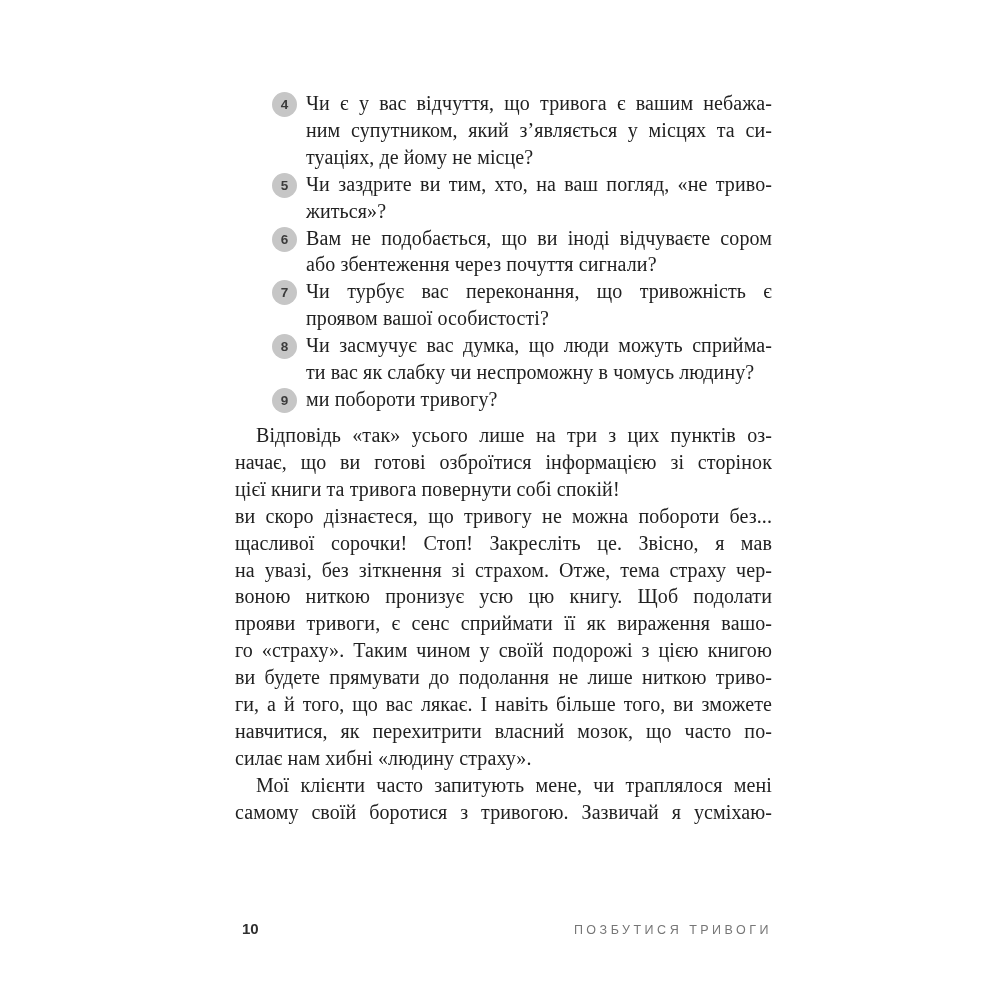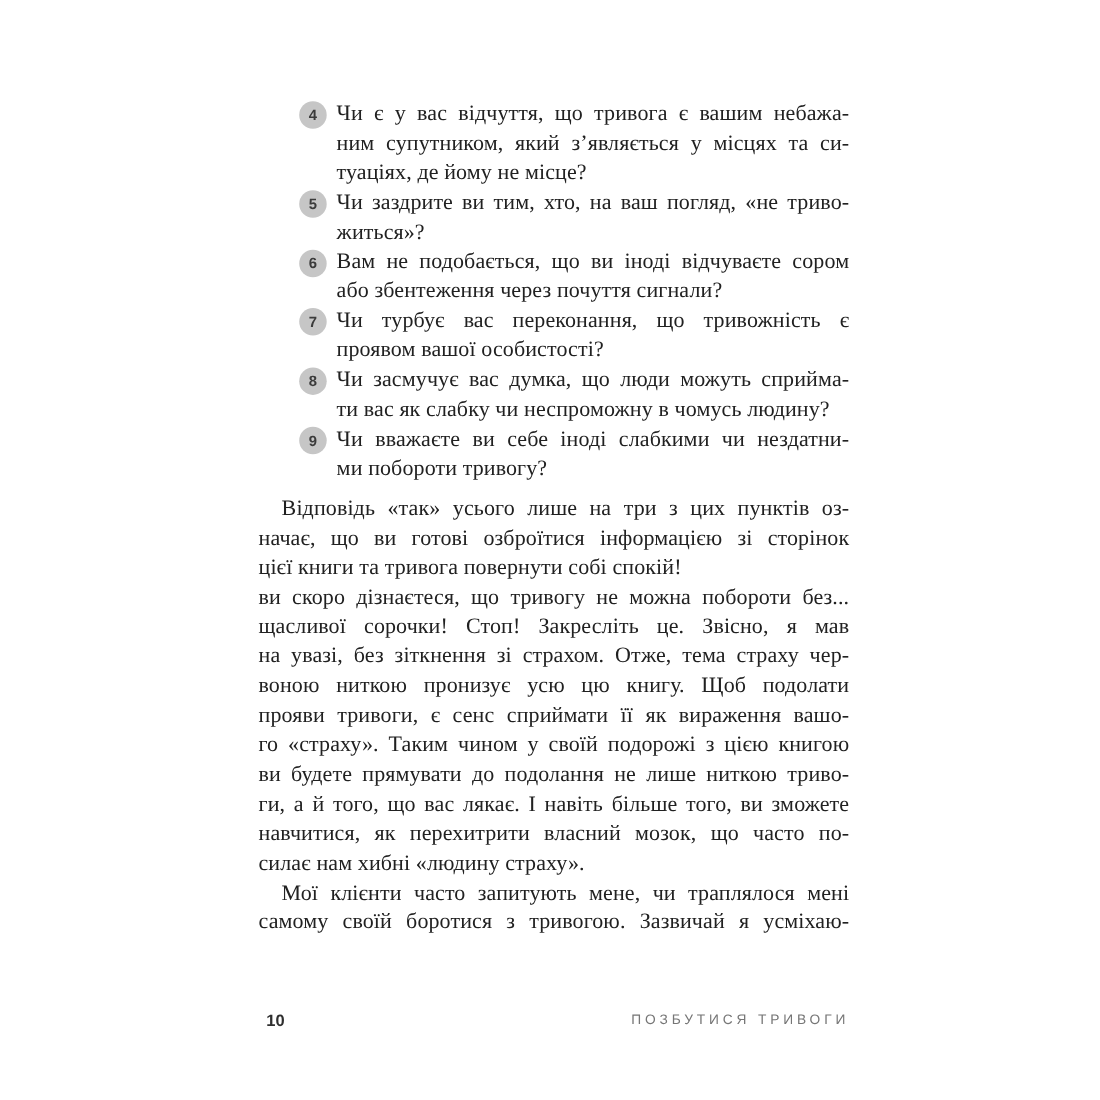--- a/index.html
+++ b/index.html
@@ -61,21 +61,21 @@
   .ln.indent { text-indent: 21px; }
   .body { margin-top: 9px; }
   .para { margin: 0; }
   
   .footer {
     position: absolute;
     left: 235px; right: 228px;
     top: 920px;
     display: flex;
     justify-content: space-between;
-    align-items: flex-start;
+    align-items: flex-end;
     font-family: "Liberation Sans", "DejaVu Sans", sans-serif;
   }
   .pagenum {
     font-size: 15px;
     font-weight: bold;
     color: var(--footer-num);
     padding-left: 7px;
   }
   .runtitle {
     font-size: 12.5px;
@@ -121,21 +121,20 @@
         <li class="qitem">
           <span class="badge">8</span>
           <div class="itext">
             <div class="ln">Чи засмучує вас думка, що люди можуть сприйма-</div>
             <div class="ln last">ти вас як слабку чи неспроможну в чомусь людину?</div>
           </div>
         </li>
         <li class="qitem">
           <span class="badge">9</span>
           <div class="itext">
-            <div class="ln">Чи вважаєте ви себе іноді слабкими чи нездатни-</div>
             <div class="ln last">ми побороти тривогу?</div>
           </div>
         </li>
       </ol>
     <div class="body">
         <div class="para">
           <div class="ln indent">Відповідь «так» усього лише на три з цих пунктів оз-</div>
           <div class="ln">начає, що ви готові озброїтися інформацією зі сторінок</div>
           <div class="ln last">цієї книги та тривога повернути собі спокій!</div>
         </div>

